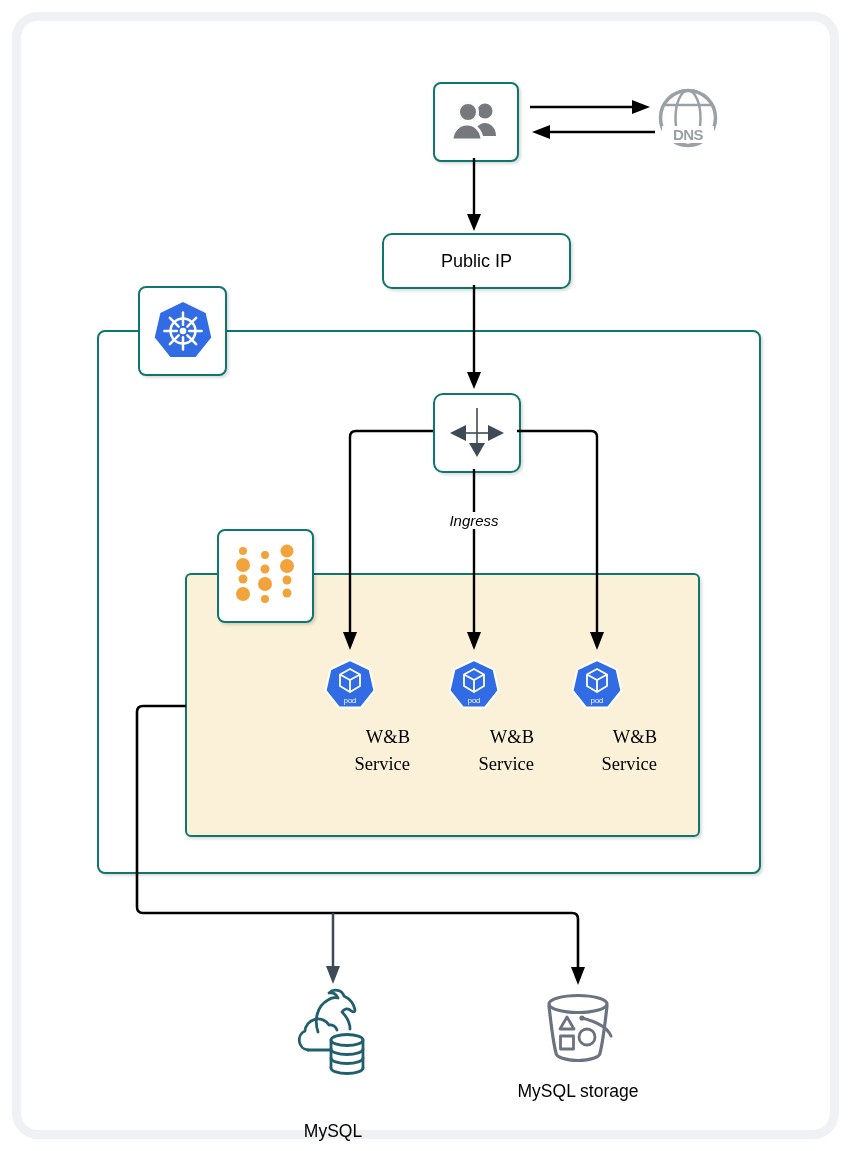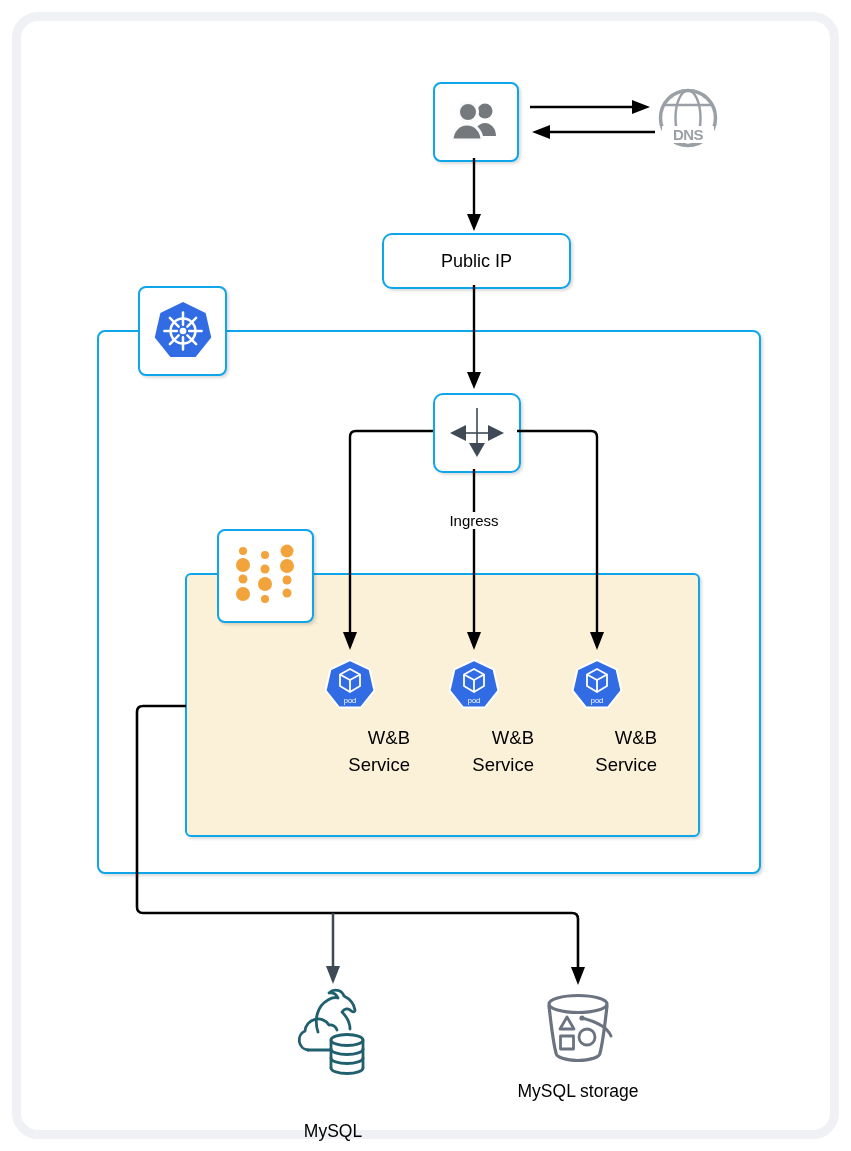--- a/index.html
+++ b/index.html
@@ -5,40 +5,40 @@
   html,body{margin:0;padding:0;background:#fff;}
   #canvas{
     position:relative;width:851px;height:1151px;background:#ffffff;
     font-family:"Liberation Sans",sans-serif;color:#000;overflow:hidden;
   }
   .frame{
     position:absolute;left:12px;top:12px;right:12px;bottom:12px;
     border:9px solid #EFF1F4;border-radius:26px;z-index:0;
   }
   .node{
-    position:absolute;background:#fff;border:2px solid #0ea5e9;border-radius:8px;
+    position:absolute;background:#fff;border:2px solid #0f766e;border-radius:8px;
     box-shadow:2px 2px 3px rgba(0,0,0,0.14);display:flex;align-items:center;justify-content:center;
     z-index:1;
   }
   .plain-label{position:absolute;text-align:center;z-index:3;}
   #users-box{left:433px;top:82px;width:82px;height:76px;}
   #dns-wrap{position:absolute;left:656px;top:86px;width:64px;height:64px;z-index:1;}
   #dns-label{left:662px;top:126px;width:52px;height:17px;background:#fff;
     font-weight:bold;font-size:15px;line-height:17px;color:#9AA0A6;letter-spacing:-0.5px;z-index:2;}
   #public-ip-box{left:382px;top:233px;width:185px;height:52px;border-radius:10px;font-size:18px;}
   #cluster-box{left:97px;top:330px;width:660px;height:540px;background:#fff;}
   #k8s-box{left:138px;top:286px;width:85px;height:86px;}
   #ingress-box{left:433px;top:393px;width:84px;height:76px;border-radius:10px;border-width:2.5px;}
-  #ingress-label{left:424px;top:512px;width:100px;font-size:15px;background:#fff;}
+  #ingress-label{left:424px;top:512px;width:100px;font-size:15px;background:#fff;font-style:italic;}
   #namespace-box{left:185px;top:573px;width:511px;height:260px;background:#FBF1D9;border-radius:6px;}
   #ns-icon-box{left:217px;top:529px;width:93px;height:90px;}
   #namespace-label{left:207px;top:790px;width:260px;text-align:left;font-size:19px;z-index:2;}
   .pod{position:absolute;width:120px;text-align:right;z-index:2;}
   .pod .glyph{display:block;margin:0 auto;}
-  .pod .pod-label{margin-top:12px;font-size:18.5px;line-height:27px;}
+  .pod .pod-label{margin-top:12px;font-size:18.5px;line-height:27px;font-family:Liberation Serif, serif;}
   #pod-1{left:290px;top:658px;} #pod-2{left:414px;top:658px;} #pod-3{left:537px;top:658px;}
   #mysql-icon{position:absolute;left:291px;top:988px;z-index:1;}
   #mysql-label{left:273px;top:1121px;width:120px;font-size:17.5px;}
   #bucket-icon{position:absolute;left:538px;top:990px;z-index:1;}
   #storage-label{left:498px;top:1081px;width:160px;font-size:17.5px;}
   #edges{position:absolute;left:0;top:0;z-index:2;pointer-events:none;}
 </style>
 </head>
 <body>
 

